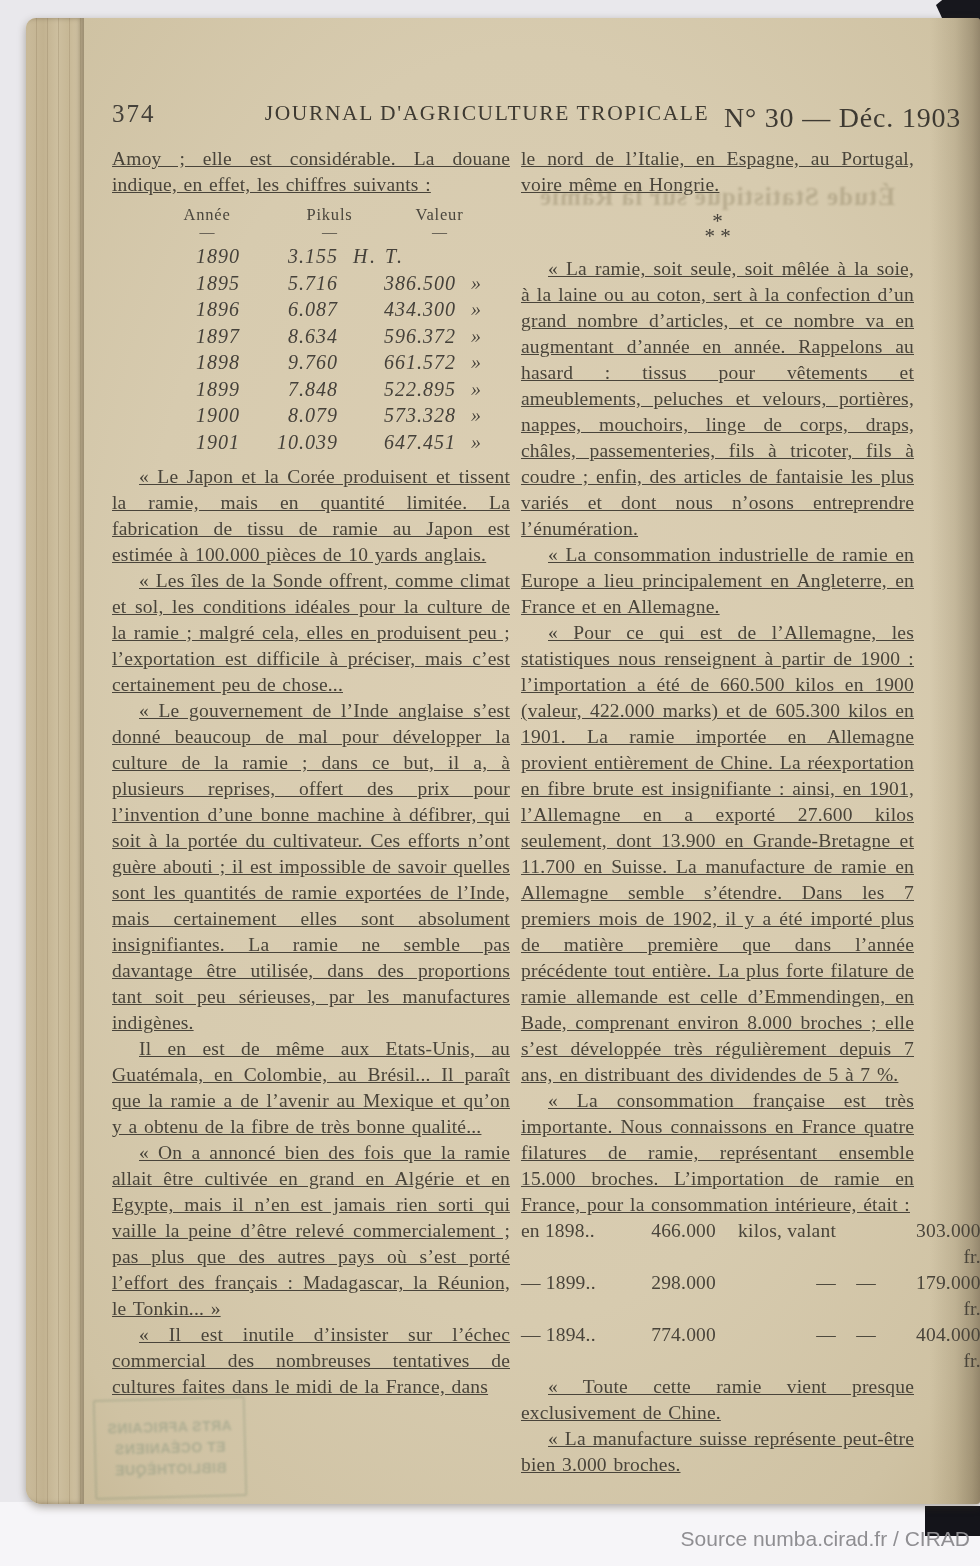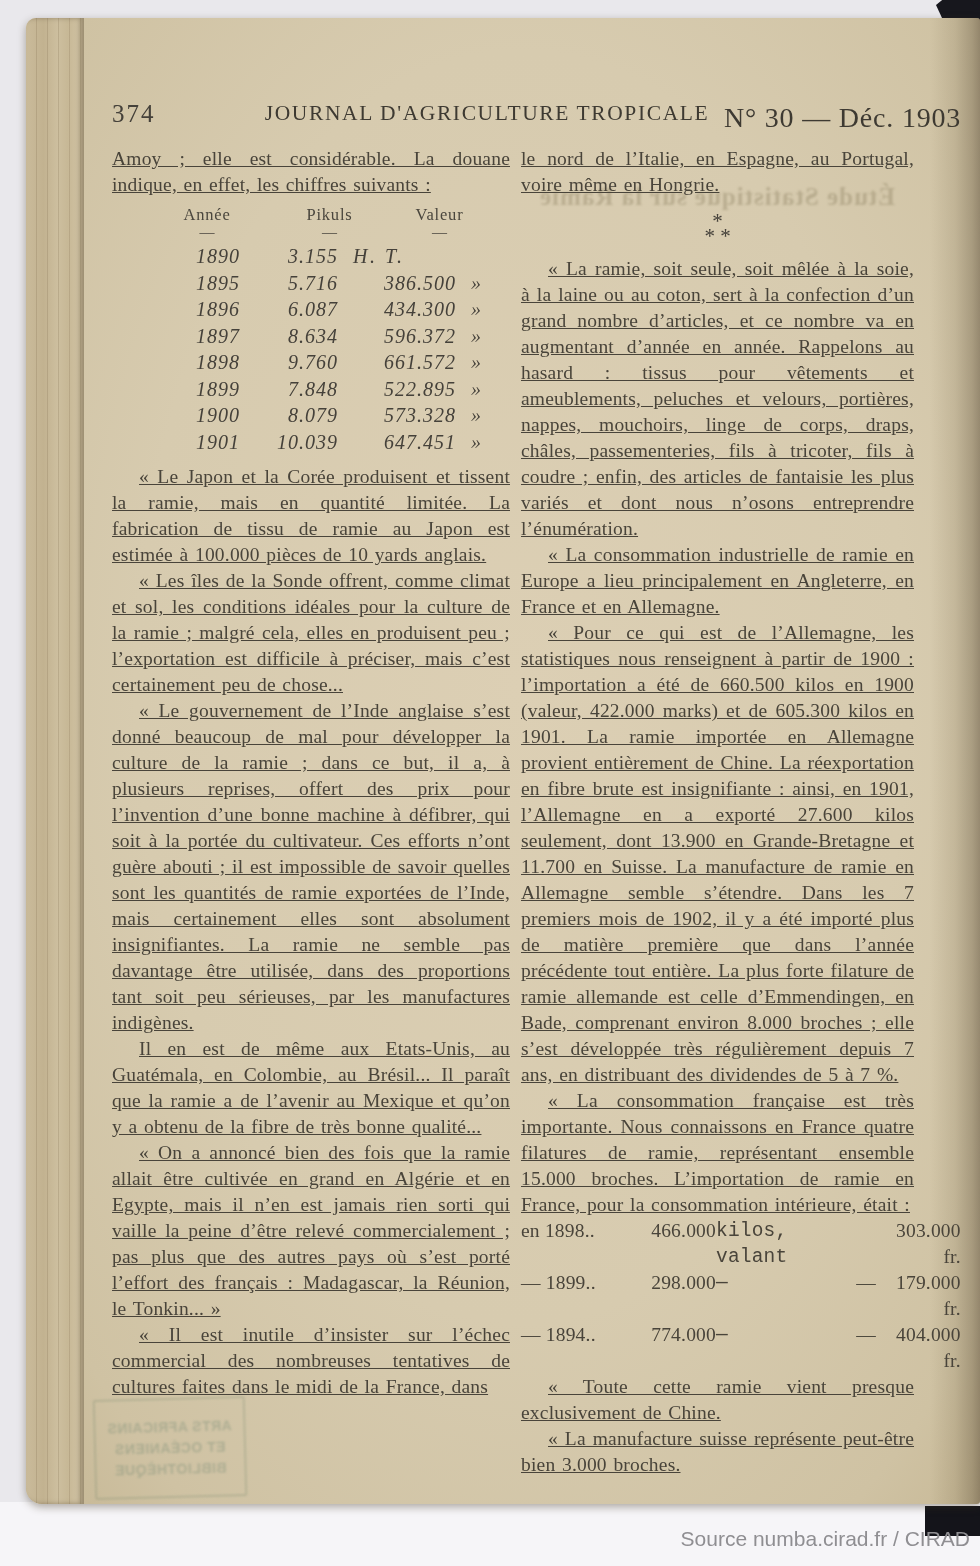--- a/index.html
+++ b/index.html
@@ -57,23 +57,23 @@
   .tbl-dash{display:grid;grid-template-columns:150px 95px 125px;line-height:14px;padding-left:20px;margin-bottom:4px;}
   .tbl-dash div{text-align:center;font-size:15px;}
   .ht{letter-spacing:2.5px;}
   
   .asterism{text-align:center;font-size:21px;line-height:15px;margin:16px 0 12px 0;color:#45413a;}
   
   .imp{font-size:19.5px;line-height:26px;color:#49443a;letter-spacing:.2px;}
   .imp-line{display:grid;grid-template-columns:95px 100px 120px 60px 1fr;}
   .imp-line .i-lab{text-align:left;}
   .imp-line .i-qty{text-align:right;}
-  .imp-line .i-m1{text-align:left;font-family:Liberation Mono, monospace;}
+  .imp-line .i-m1{text-align:right;}
   .imp-line .i-m2{text-align:center;}
-  .imp-line .i-val{text-align:right;}
+  .imp-line .i-val{text-align:right;margin-left:20px;}
   
   .bleed-heading{position:absolute;left:519px;top:183px;width:396px;text-align:center;
     font-size:25px;font-weight:bold;letter-spacing:1px;color:rgba(128,116,84,.34);
     transform:scaleX(-1);filter:blur(1.3px);}
   .bleed-stamp{position:absolute;left:94px;top:1398px;width:148px;height:96px;
     border:2px solid rgba(110,128,102,.26);border-radius:2px;
     transform:scaleX(-1) rotate(1.5deg);filter:blur(1.1px);
     display:flex;flex-direction:column;justify-content:center;gap:5px;text-align:center;
     color:rgba(105,128,108,.34);font-size:14px;font-weight:bold;
     font-family:"Liberation Sans", sans-serif;letter-spacing:.5px;}

